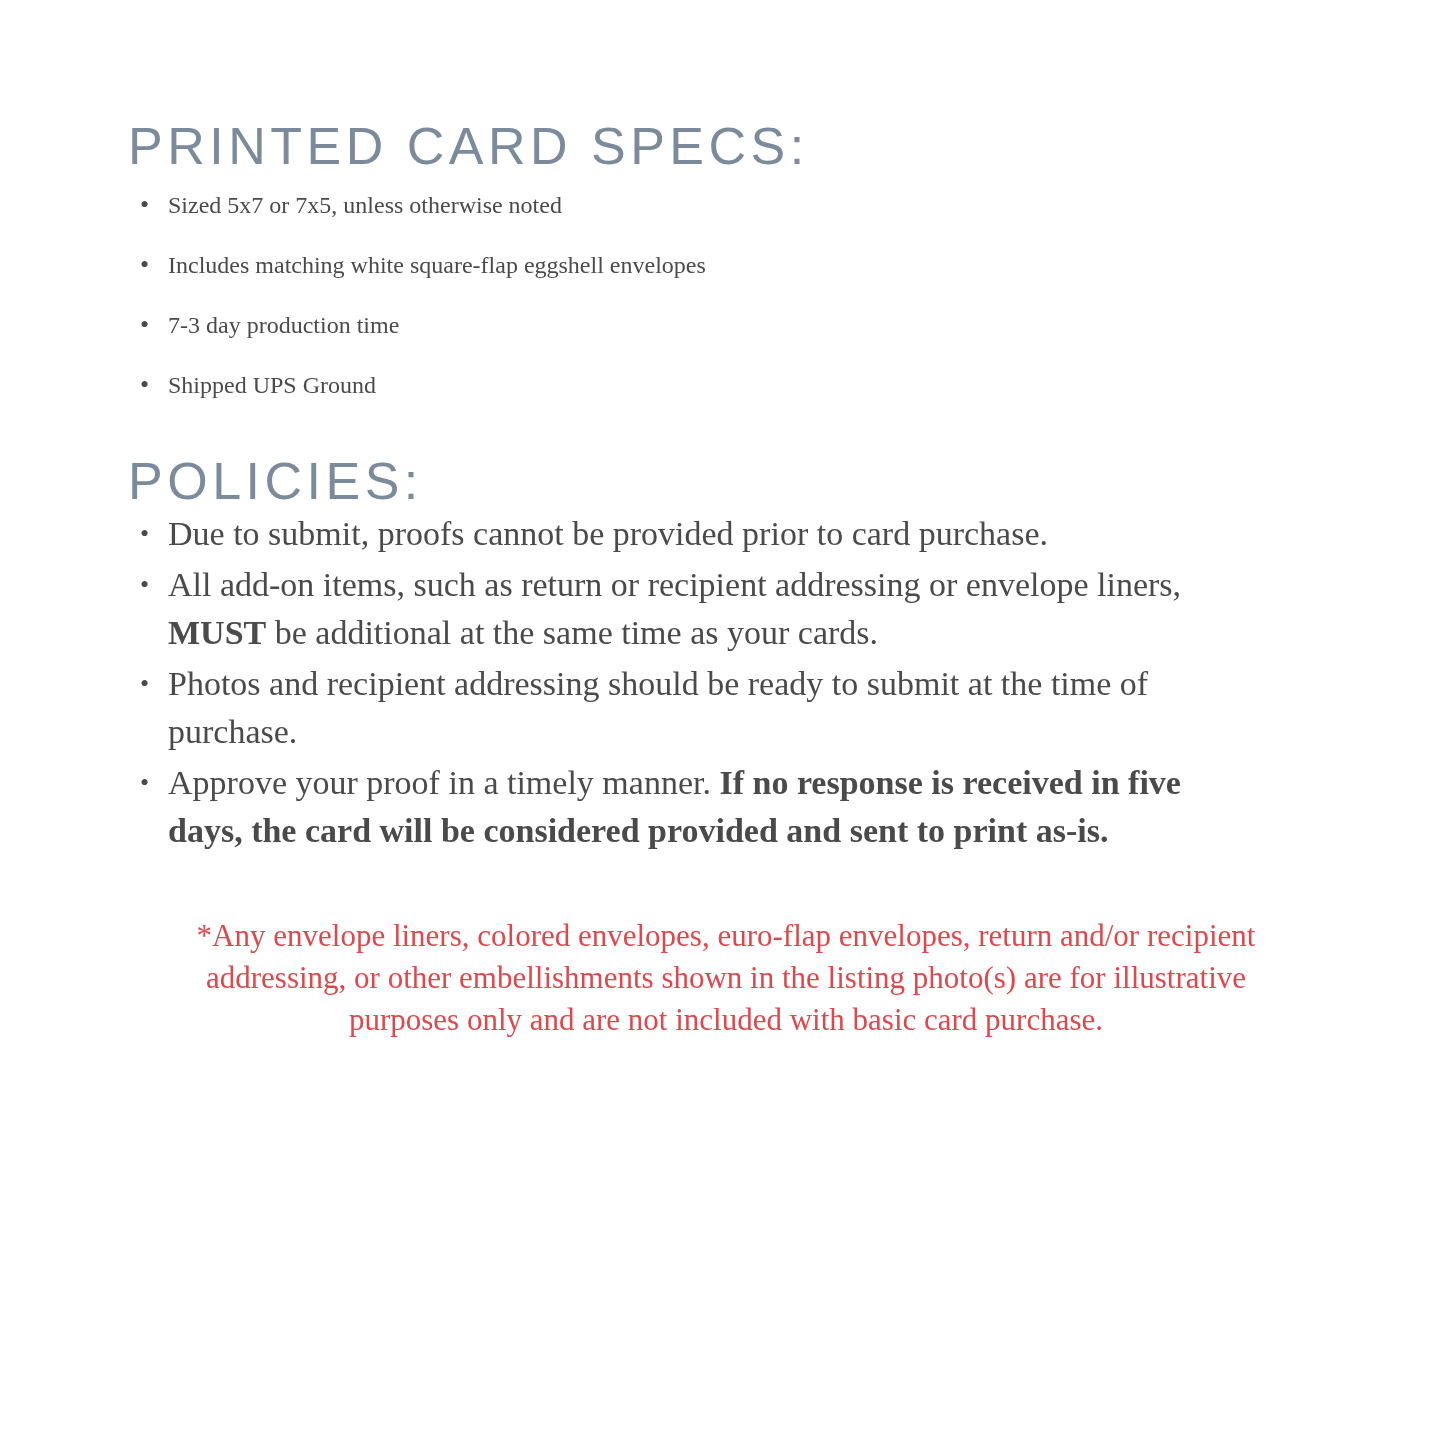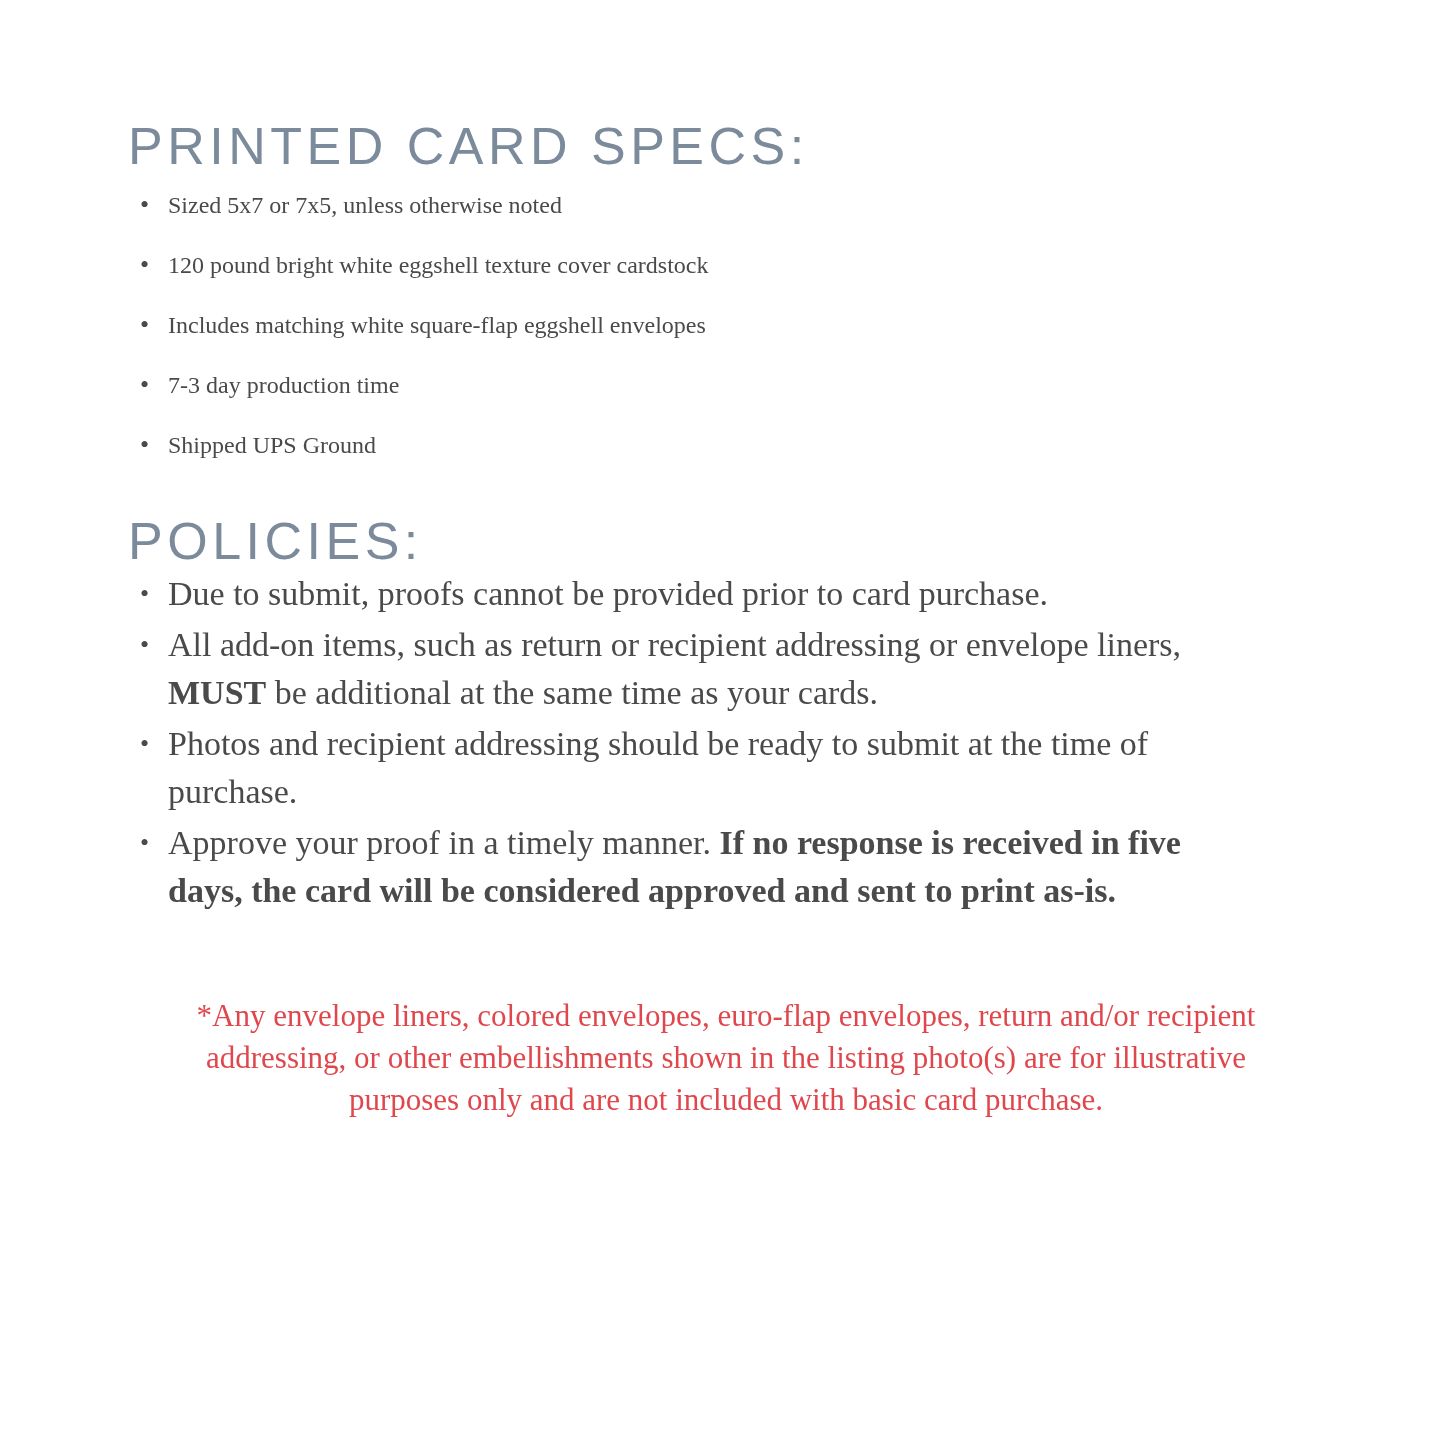--- a/index.html
+++ b/index.html
@@ -74,58 +74,57 @@
   }
   .policies-list li {
     font-size: 34px;
     line-height: 48px;
     margin-bottom: 3px;
   }
   .policies-list li b {
     font-weight: bold;
   }
   .footnote {
-    margin-top: 80px;
+    margin-top: 60px;
     color: #e0474c;
     font-size: 31px;
     line-height: 42px;
     text-align: center;
     width: 1140px;
     margin-left: 28px;
   }
 </style>
 </head>
 <body>
 
 <div class="page">
 
   <h1 class="section-heading specs-heading">Printed Card Specs:</h1>
 
   <ul class="bullets specs-list">
     <li>Sized 5x7 or 7x5, unless otherwise noted</li>
-    <li>120 pound bright white eggshell texture cover cardstock</li>
     <li>Includes matching white square-flap eggshell envelopes</li>
     <li>7-3 day production time</li>
     <li>Shipped UPS Ground</li>
   </ul>
 
   <div class="policies-block">
     <h1 class="section-heading policies-heading">Policies:</h1>
 
     <ul class="bullets policies-list">
       <li>
         <span>Due to submit, proofs cannot be provided prior to card purchase.</span><b></b><span></span>
       </li>
       <li>
         <span>All add-on items, such as return or recipient addressing or envelope liners, </span><b>MUST</b><span> be additional at the same time as your cards.</span>
       </li>
       <li>
         <span>Photos and recipient addressing should be ready to submit at the time of purchase.</span><b></b><span></span>
       </li>
       <li>
-        <span>Approve your proof in a timely manner. </span><b>If no response is received in five days, the card will be considered approved and sent to print as-is.</b><span></span>
+        <span>Approve your proof in a timely manner. </span><b>If no response is received in five days, the card will be considered provided and sent to print as-is.</b><span></span>
       </li>
     </ul>
   </div>
 
   <p class="footnote">*Any envelope liners, colored envelopes, euro-flap envelopes, return and/or recipient addressing, or other embellishments shown in the listing photo(s) are for illustrative purposes only and are not included with basic card purchase.</p>
 
 </div>
 
 </body></html>

